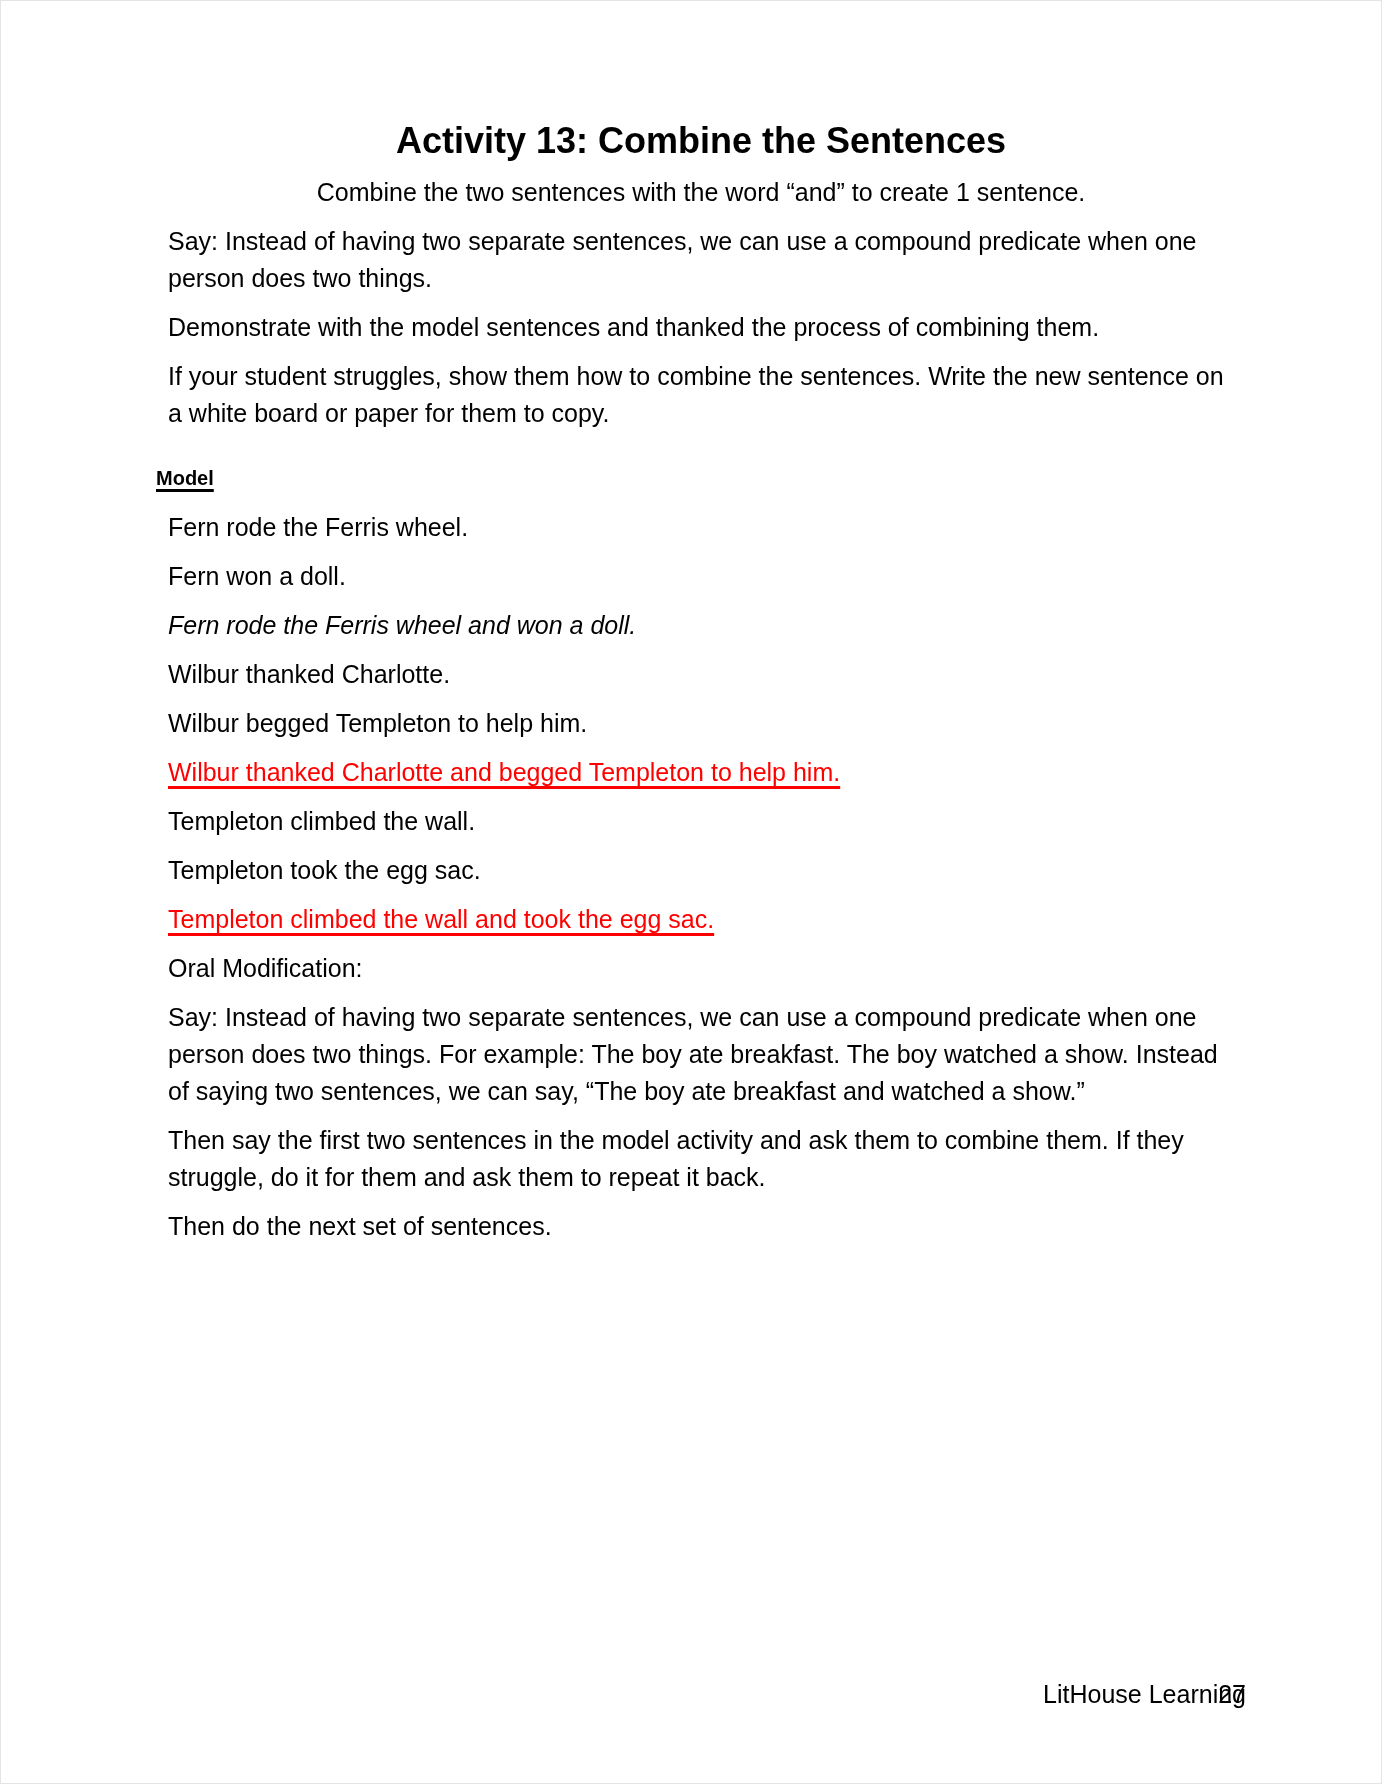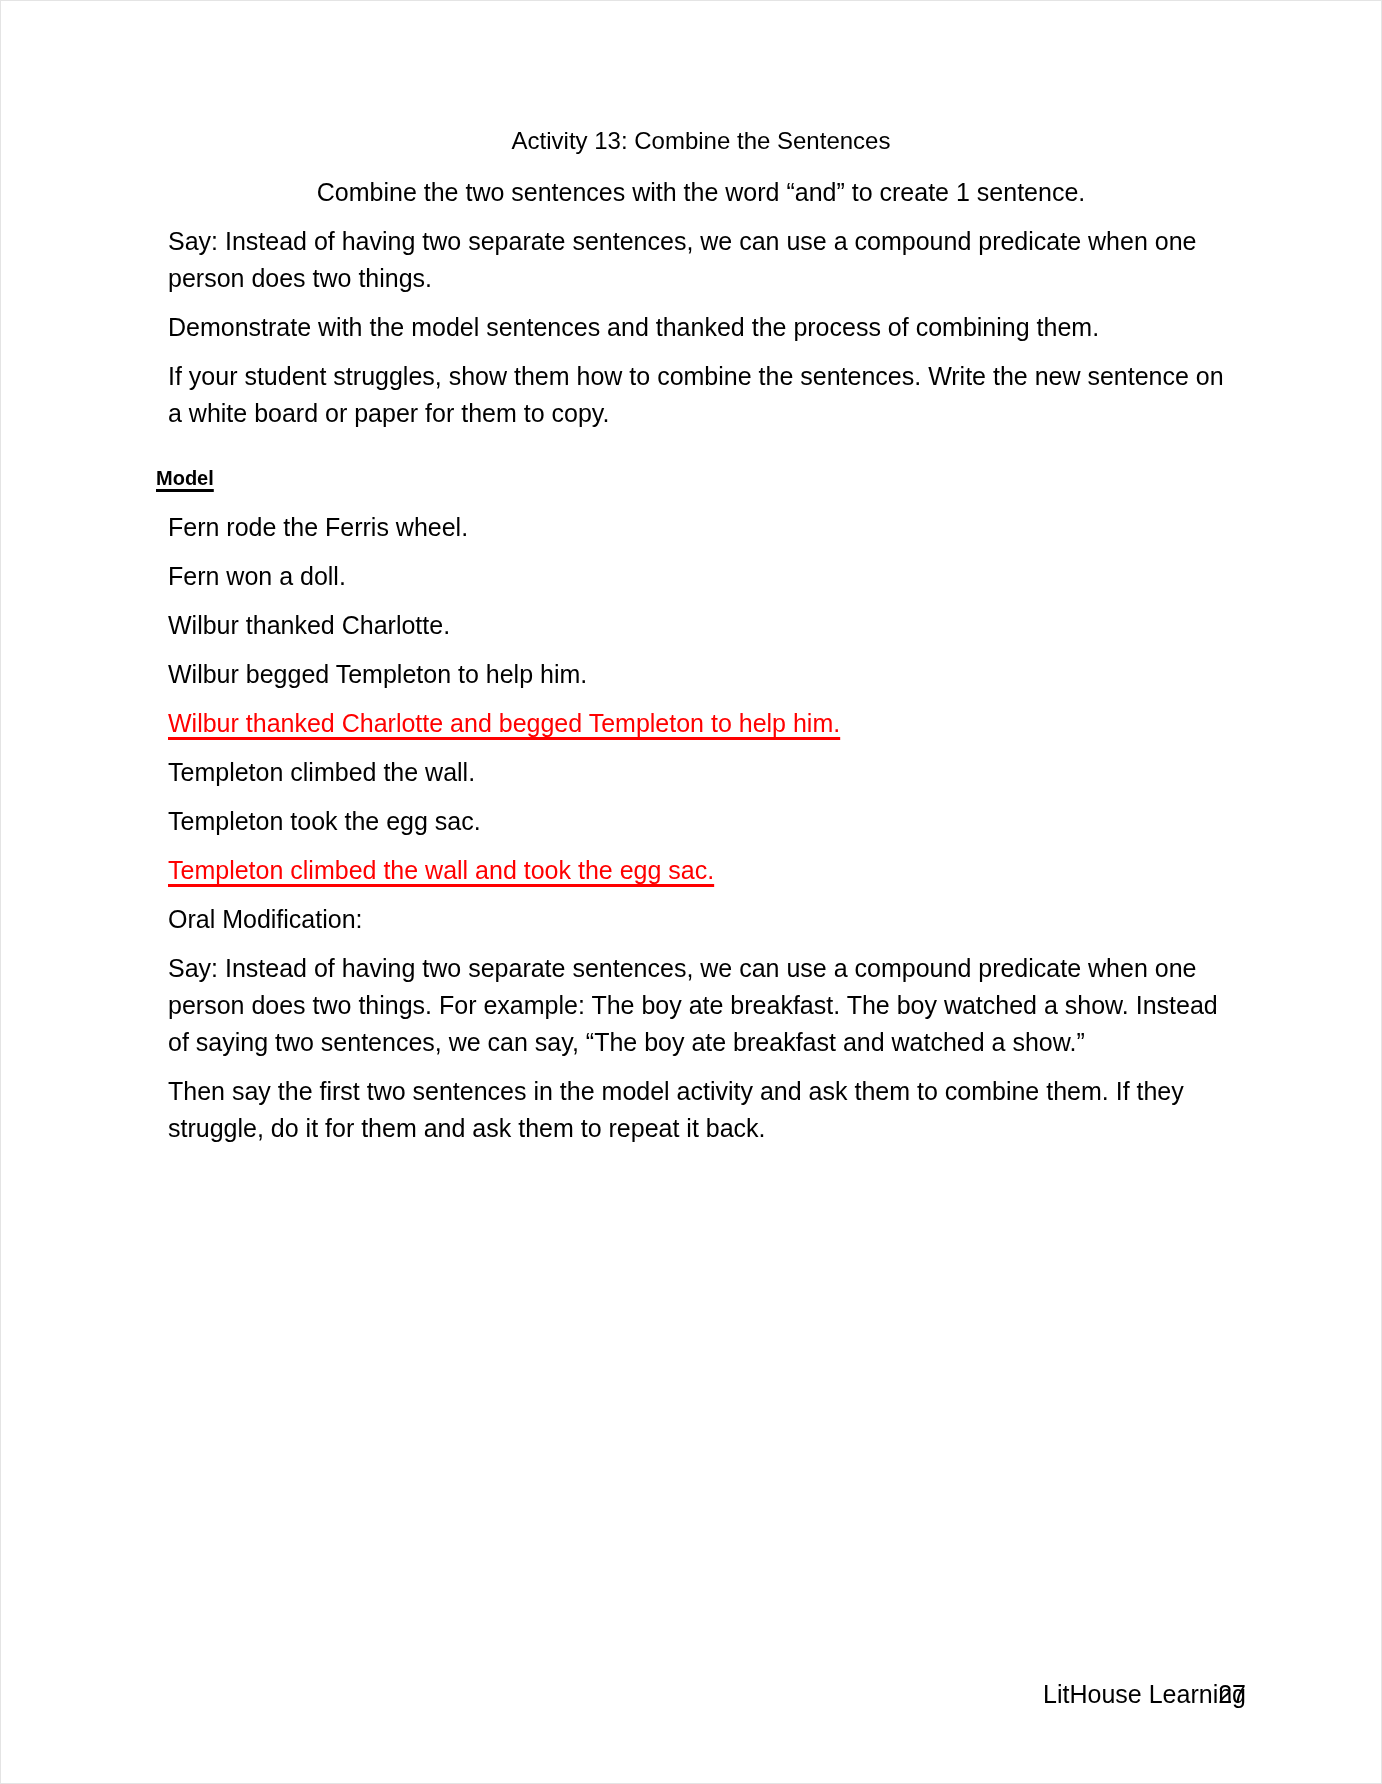--- a/index.html
+++ b/index.html
@@ -20,23 +20,23 @@
   }
   .content {
     position: absolute;
     top: 0;
     left: 155px;
     width: 1090px;
     padding-top: 119px;
   }
   .doc-title {
     margin: 0;
-    font-size: 24px;
+    font-size: 36px;
     line-height: 42px;
-    font-weight: normal;
+    font-weight: bold;
     text-align: center;
     letter-spacing: 0;
   }
   .subtitle {
     margin: 12px 0 0 0;
     font-size: 25px;
     line-height: 37px;
     text-align: center;
   }
   p.body-text {
@@ -98,32 +98,34 @@
     <p class="subtitle">Combine the two sentences with the word “and” to create 1 sentence.</p>
 
     <p class="body-text mt-intro">Say: Instead of having two separate sentences, we can use a compound predicate when one person does two things.</p>
     <p class="body-text mt-intro">Demonstrate with the model sentences and thanked the process of combining them.</p>
     <p class="body-text mt-intro2">If your student struggles, show them how to combine the sentences. Write the new sentence on a white board or paper for them to copy.</p>
 
     <h2 class="model-heading">Model</h2>
 
     <p class="body-text sentence-line">Fern rode the Ferris wheel.</p>
     <p class="body-text sentence-line">Fern won a doll.</p>
+    <p class="body-text combined-italic">Fern rode the Ferris wheel and won a doll.</p>
 
     <p class="body-text sentence-line set-start">Wilbur thanked Charlotte.</p>
     <p class="body-text sentence-line">Wilbur begged Templeton to help him.</p>
     <p class="body-text combined-red">Wilbur thanked Charlotte and begged Templeton to help him.</p>
 
     <p class="body-text sentence-line set-start2">Templeton climbed the wall.</p>
     <p class="body-text sentence-line">Templeton took the egg sac.</p>
     <p class="body-text combined-red combined-red2">Templeton climbed the wall and took the egg sac.</p>
 
     <p class="body-text oral-heading">Oral Modification:</p>
     <p class="body-text">Say: Instead of having two separate sentences, we can use a compound predicate when one person does two things. For example: The boy ate breakfast. The boy watched a show. Instead of saying two sentences, we can say, “The boy ate breakfast and watched a show.”</p>
     <p class="body-text mt-oral">Then say the first two sentences in the model activity and ask them to combine them. If they struggle, do it for them and ask them to repeat it back.</p>
+    <p class="body-text mt-oral">Then do the next set of sentences.</p>
 
   </div>
 
   <div class="footer">
     <span>LitHouse Learning</span>
     <span class="page-number">27</span>
   </div>
 </div>
 
 </body></html>

